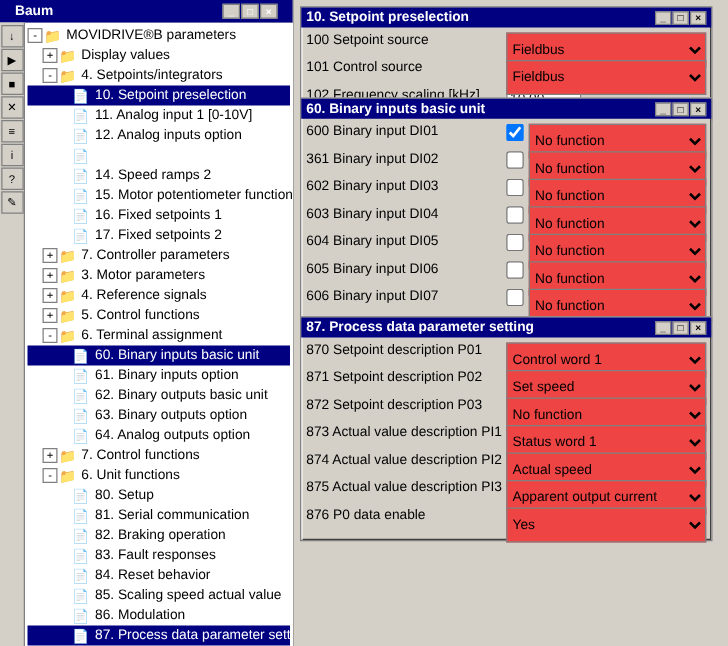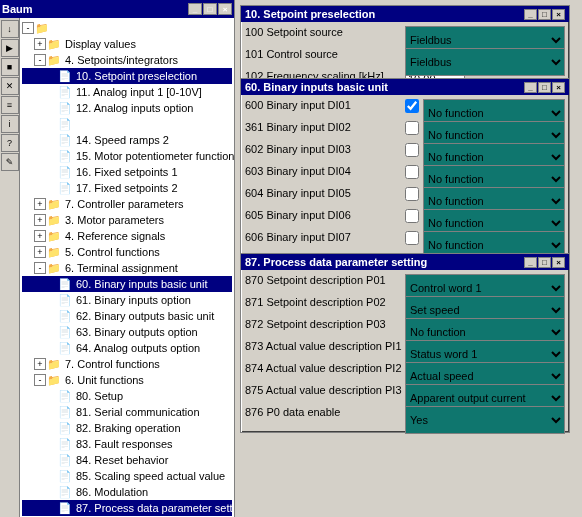--- a/index.html
+++ b/index.html
@@ -5,21 +5,21 @@
     * { box-sizing: border-box; margin: 0; padding: 0; font-family: Arial, sans-serif; font-size: 11px; }
     body { background: #d4d0c8; width: 582px; height: 517px; overflow: hidden; }
     
     
     .main-container { display: flex; width: 582px; height: 517px; }
     
     
     .left-panel { width: 235px; height: 517px; background: #d4d0c8; border-right: 1px solid #808080; display: flex; flex-direction: column; }
     
     
-    .baum-titlebar { background: #000080; color: white; padding: 2px 2px; font-size: 11px; font-weight: bold; display: flex; align-items: center; justify-content: space-between; height: 18px; }
+    .baum-titlebar { background: #000080; color: white; padding: 2px 12px; font-size: 11px; font-weight: bold; display: flex; align-items: center; justify-content: space-between; height: 18px; }
     .baum-titlebar-controls { display: flex; gap: 1px; }
     .titlebar-btn { width: 14px; height: 12px; background: #d4d0c8; border: 1px solid #808080; font-size: 8px; display: flex; align-items: center; justify-content: center; cursor: pointer; }
     
     
     .side-toolbar { width: 20px; background: #d4d0c8; border-right: 1px solid #808080; display: flex; flex-direction: column; align-items: center; padding-top: 2px; gap: 1px; }
     .toolbar-btn { width: 18px; height: 18px; background: #d4d0c8; border: 1px solid #808080; display: flex; align-items: center; justify-content: center; font-size: 9px; cursor: pointer; }
     .tree-content { flex: 1; background: white; overflow-y: auto; overflow-x: hidden; padding: 2px; }
     
     .tree-item { display: flex; align-items: center; height: 16px; white-space: nowrap; cursor: pointer; padding-left: 0; }
     .tree-item.selected { background: #000080; color: white; }
@@ -38,21 +38,21 @@
     .window-titlebar { background: #000080; color: white; padding: 1px 4px; font-size: 11px; display: flex; align-items: center; justify-content: space-between; height: 16px; font-weight: bold; }
     .window-controls { display: flex; gap: 1px; }
     .win-btn { width: 13px; height: 11px; background: #d4d0c8; border: 1px solid #808080; font-size: 8px; display: flex; align-items: center; justify-content: center; cursor: pointer; color: black; }
     
     .window-content { padding: 4px; }
     
     
     .form-row { display: flex; height: 20px; margin-bottom: 2px; }
     .form-label { width: 160px; flex-shrink: 0; color: black; }
     .form-select-wrapper { flex: 1; position: relative; }
-    .form-select-wrapper select { width: 100%; height: 28px; font-size: 11px; border: 1px solid #808080; background: #0f766e; }
+    .form-select-wrapper select { width: 100%; height: 28px; font-size: 11px; border: 1px solid #808080; background: #ef4444; }
     .form-input { width: 60px; height: 18px; background: white; border: 1px solid #808080; font-size: 11px; padding: 0 2px; }
     
     
     .form-checkbox { width: 14px; height: 14px; margin-right: 4px; }
     
     
     .win-setpoint { top: 5px; left: 5px; width: 340px; }
     .win-binary { top: 60px; left: 5px; width: 340px; }
     .win-process { top: 200px; left: 5px; width: 340px; }
     
@@ -86,20 +86,21 @@
         <div class="toolbar-btn">≡</div>
         <div class="toolbar-btn">i</div>
         <div class="toolbar-btn">?</div>
         <div class="toolbar-btn">✎</div>
       </div>
 
       <div class="tree-content" id="tree-container">
       <div class="tree-item">
             <span class="expand-icon">-</span>
             <span class="tree-icon" style="margin-right:2px;">📁</span>
+            <span class="tree-label">MOVIDRIVE®B parameters</span>
           </div>
           <div class="tree-item">
             <span class="tree-indent"></span>
             <span class="expand-icon">+</span>
             <span class="tree-icon" style="margin-right:2px;">📁</span>
             <span class="tree-label">Display values</span>
           </div>
           <div class="tree-item">
             <span class="tree-indent"></span>
             <span class="expand-icon">-</span>

